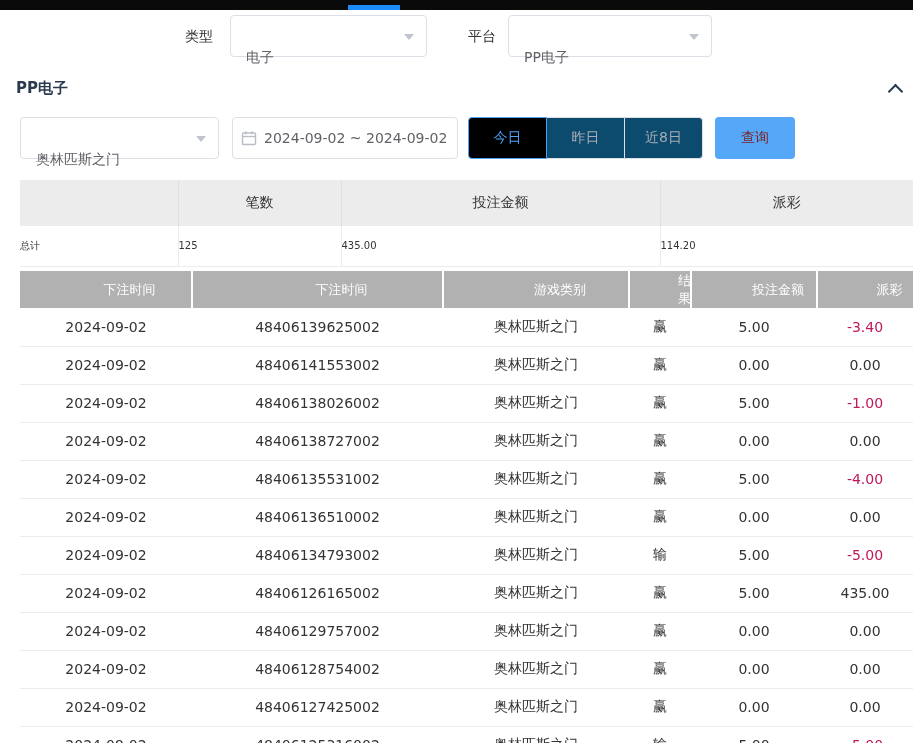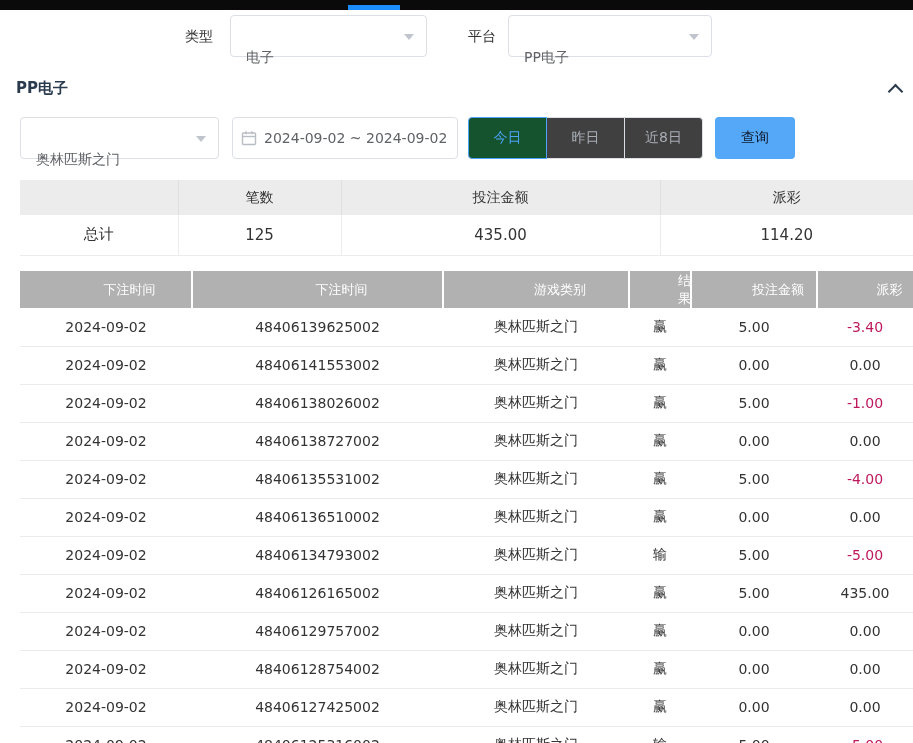--- a/index.html
+++ b/index.html
@@ -39,43 +39,43 @@
   }
   .chevron-up {
     position:absolute; left:890px; top:86px;
     width:11px; height:11px; cursor:pointer;
     border-left:2px solid #2b3b4e; border-top:2px solid #2b3b4e;
     transform:rotate(45deg);
   }
 
   .btn-group { position:absolute; left:468px; top:117px; display:flex; }
   .qbtn {
-    width:79px; height:42px; background:#404040;
+    width:79px; height:42px; background:#0c4a6e;
     border:1px solid #dcdfe6; font-size:14px; color:#a8adb5;
     cursor:pointer; margin-left:-1px;
     font-family:inherit;
   }
   .qbtn:first-child { margin-left:0; border-radius:4px 0 0 4px; }
   .qbtn:last-child { border-radius:0 4px 4px 0; }
-  .qbtn.active { color:#4da3f7; border-color:#4da3f7; position:relative; z-index:2; background:#14532d; }
+  .qbtn.active { color:#4da3f7; border-color:#4da3f7; position:relative; z-index:2; background:#000000; }
   .search-btn {
     position:absolute; left:715px; top:117px; width:80px; height:42px;
-    background:#54a8f7; color:#0f172a; font-size:14px; border:none; border-radius:4px;
+    background:#54a8f7; color:#7f1d1d; font-size:14px; border:none; border-radius:4px;
     cursor:pointer; font-family:inherit;
   }
 
   table { border-collapse:collapse; table-layout:fixed; position:absolute; left:20px; }
   .summary-table { top:180px; width:893px; }
   .summary-table th {
-    background:#ececec; height:35px; font-size:14px; font-weight:400; color:#333;
+    background:#ececec; height:46px; font-size:14px; font-weight:400; color:#333;
     text-align:center; border-right:1px solid #e0e0e0;
   }
   .summary-table th:last-child { border-right:none; }
   .summary-table td {
-    height:40px; font-size:15px; color:#333; text-align:center;
+    height:40px; font-size:10px; color:#333; text-align:left;
     border-right:1px solid #ececec; border-bottom:1px solid #ececec;
     background:#fff;
   }
   .summary-table td:last-child { border-right:none; }
 
   .bet-table { top:271px; width:893px; }
   .bet-table th {
     background:#b1b1b1; color:#fff; height:37px; font-size:13px; font-weight:400;
     text-align:center; border-right:2px solid #fff;padding-left:48px;
   }

